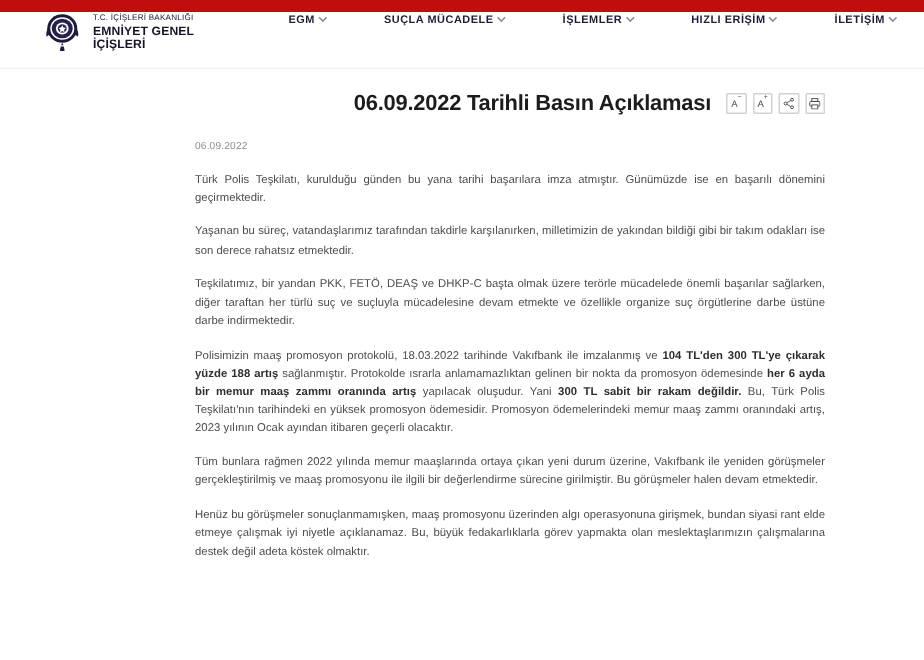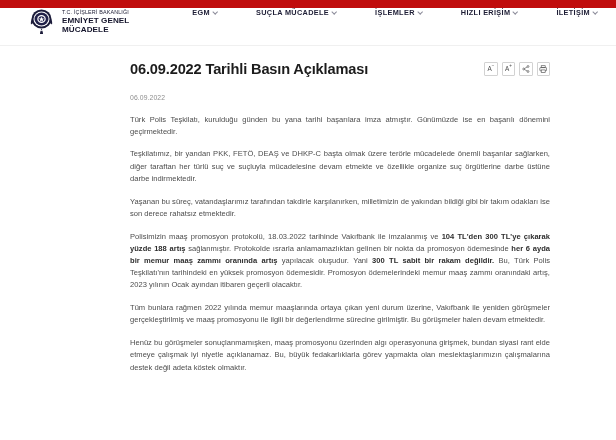--- a/index.html
+++ b/index.html
@@ -121,21 +121,21 @@
   }
 
   
   .article {
     padding: 14px 66px 0 130px;
   }
 
   .article-head {
     display: flex;
     align-items: flex-start;
-    justify-content: space-between;
+    justify-content: flex-end;
     gap: 10px;
   }
 
   .article-title {
     font-size: 14.6px;
     font-weight: 700;
     color: #1c1c1c;
     letter-spacing: -0.15px;
     line-height: 1.2;
     padding-top: 1px;
@@ -222,21 +222,21 @@
         <ellipse cx="27" cy="22" rx="6" ry="5.6" fill="#2a2a55"></ellipse>
         <path d="M27 17.6l1.5 3.2 3.4.4-2.5 2.3.7 3.4-3.1-1.7-3.1 1.7.7-3.4-2.5-2.3 3.4-.4z" fill="#ffffff"></path>
         <path d="M27 41c-2 4-3 8-3 11h6c0-3-1-7-3-11z" fill="#1b1b3a"></path>
         <rect x="24.2" y="44" width="5.6" height="2.2" fill="#ffffff" opacity="0.75"></rect>
         <path d="M9 20c-3 4-4 9-3 13l4-3z" fill="#1b1b3a"></path>
         <path d="M45 20c3 4 4 9 3 13l-4-3z" fill="#1b1b3a"></path>
       </svg>
       <span class="brand-text">
         <span class="brand-line-1">T.C. İÇİŞLERİ BAKANLIĞI</span>
         <span class="brand-line-2">EMNİYET GENEL</span>
-        <span class="brand-line-3">MÜCADELE</span>
+        <span class="brand-line-3">İÇİŞLERİ</span>
       </span>
     </a>
 
     <nav class="main-nav">
       <div class="nav-item">
         <span>EGM</span>
         <i class="chev"></i>
       </div>
       <div class="nav-item">
         <span>SUÇLA MÜCADELE</span>
@@ -291,22 +291,22 @@
           </svg>
         </button>
 
       </div>
     </div>
 
     <div class="article-date">06.09.2022</div>
 
     <div class="article-body">
         <p><span>Türk Polis Teşkilatı, kurulduğu günden bu yana tarihi başarılara imza atmıştır. Günümüzde ise en başarılı dönemini geçirmektedir.</span></p>
+        <p><span>Yaşanan bu süreç, vatandaşlarımız tarafından takdirle karşılanırken, milletimizin de yakından bildiği gibi bir takım odakları ise son derece rahatsız etmektedir.</span></p>
         <p><span>Teşkilatımız, bir yandan PKK, FETÖ, DEAŞ ve DHKP-C başta olmak üzere terörle mücadelede önemli başarılar sağlarken, diğer taraftan her türlü suç ve suçluyla mücadelesine devam etmekte ve özellikle organize suç örgütlerine darbe üstüne darbe indirmektedir.</span></p>
-        <p><span>Yaşanan bu süreç, vatandaşlarımız tarafından takdirle karşılanırken, milletimizin de yakından bildiği gibi bir takım odakları ise son derece rahatsız etmektedir.</span></p>
         <p><span>Polisimizin maaş promosyon protokolü, 18.03.2022 tarihinde Vakıfbank ile imzalanmış ve </span><b>104 TL'den 300 TL'ye çıkarak yüzde 188 artış</b><span> sağlanmıştır. Protokolde ısrarla anlamamazlıktan gelinen bir nokta da promosyon ödemesinde </span><b>her 6 ayda bir memur maaş zammı oranında artış</b><span> yapılacak oluşudur. Yani </span><b>300 TL sabit bir rakam değildir.</b><span> Bu, Türk Polis Teşkilatı'nın tarihindeki en yüksek promosyon ödemesidir. Promosyon ödemelerindeki memur maaş zammı oranındaki artış, 2023 yılının Ocak ayından itibaren geçerli olacaktır.</span></p>
         <p><span>Tüm bunlara rağmen 2022 yılında memur maaşlarında ortaya çıkan yeni durum üzerine, Vakıfbank ile yeniden görüşmeler gerçekleştirilmiş ve maaş promosyonu ile ilgili bir değerlendirme sürecine girilmiştir. Bu görüşmeler halen devam etmektedir.</span></p>
         <p><span>Henüz bu görüşmeler sonuçlanmamışken, maaş promosyonu üzerinden algı operasyonuna girişmek, bundan siyasi rant elde etmeye çalışmak iyi niyetle açıklanamaz. Bu, büyük fedakarlıklarla görev yapmakta olan meslektaşlarımızın çalışmalarına destek değil adeta köstek olmaktır.</span></p>
       </div>
 
   </main>
 
 </div>
 
 </body></html>

